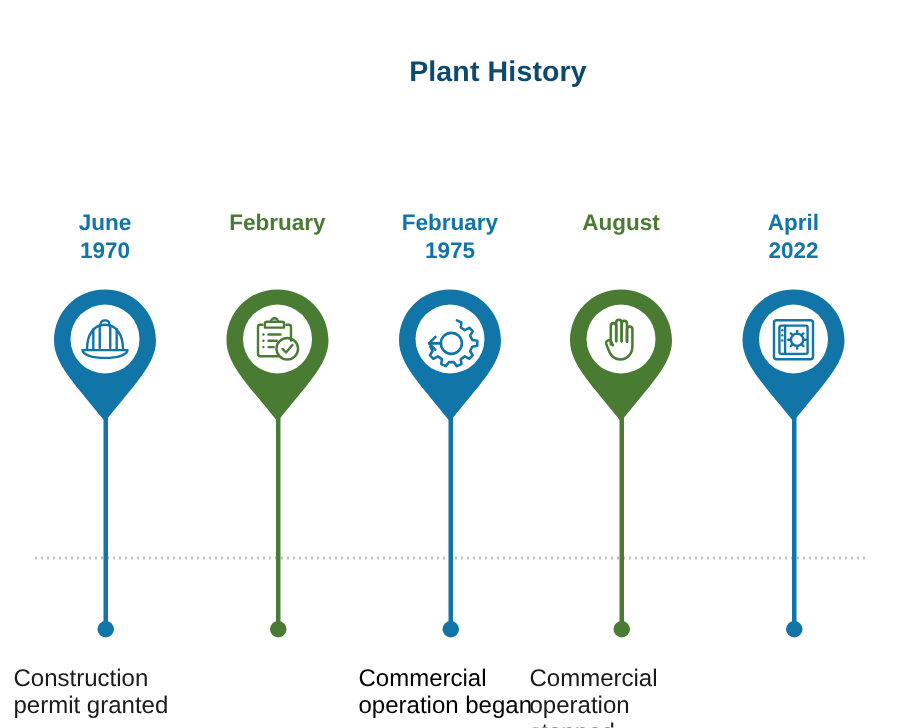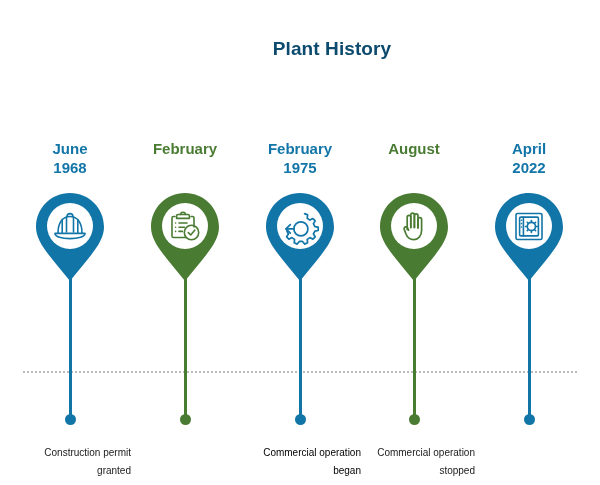--- a/index.html
+++ b/index.html
@@ -91,39 +91,39 @@
     width: 11px;
     height: 11px;
     border-radius: 50%;
   }
   
   .caption {
     position: absolute;
     top: 396px;
     left: -4px;
     width: 122px;
-    text-align: right;
-    font-size: 10px;
+    text-align: left;
+    font-size: 16px;
     line-height: 18px;
     color: #1a1a1a;
   }
 </style>
 </head>
 <body>
 
 <div id="infographic">
 
   <div id="title" style="color: #0c4a6e; padding-left: 32px;">Plant History</div>
 
   <div id="baseline"></div>
 
   <div class="col" style="left:70px;">
     <div class="date" style="color: rgb(18, 117, 168);">
       <span class="m">June</span>
-      <span class="y">1968</span>
+      <span class="y">1970</span>
     </div>
     <div class="pin">
       <svg viewBox="0 0 78 92" xmlns="http://www.w3.org/2000/svg">
         <path class="pin-body" d="M39 2 C20 2 5 17 5 36 C5 52 20 66 39 90 C58 66 73 52 73 36 C73 17 58 2 39 2 Z" fill="#1275A8"></path>
         <circle class="pin-disc" cx="39" cy="35" r="23" fill="#ffffff"></circle>
         <g class="pin-glyph" fill="none" stroke-width="1.6" stroke-linecap="round" stroke-linejoin="round" stroke="#1275A8">
           <path d="M27 42 C27 32 31.5 25.5 39 25.5 C46.5 25.5 51 32 51 42"></path>
           <path d="M35.5 26 L35.5 41"></path>
           <path d="M42.5 26 L42.5 41"></path>
           <path d="M31.2 28.5 L31.2 41.5"></path>

